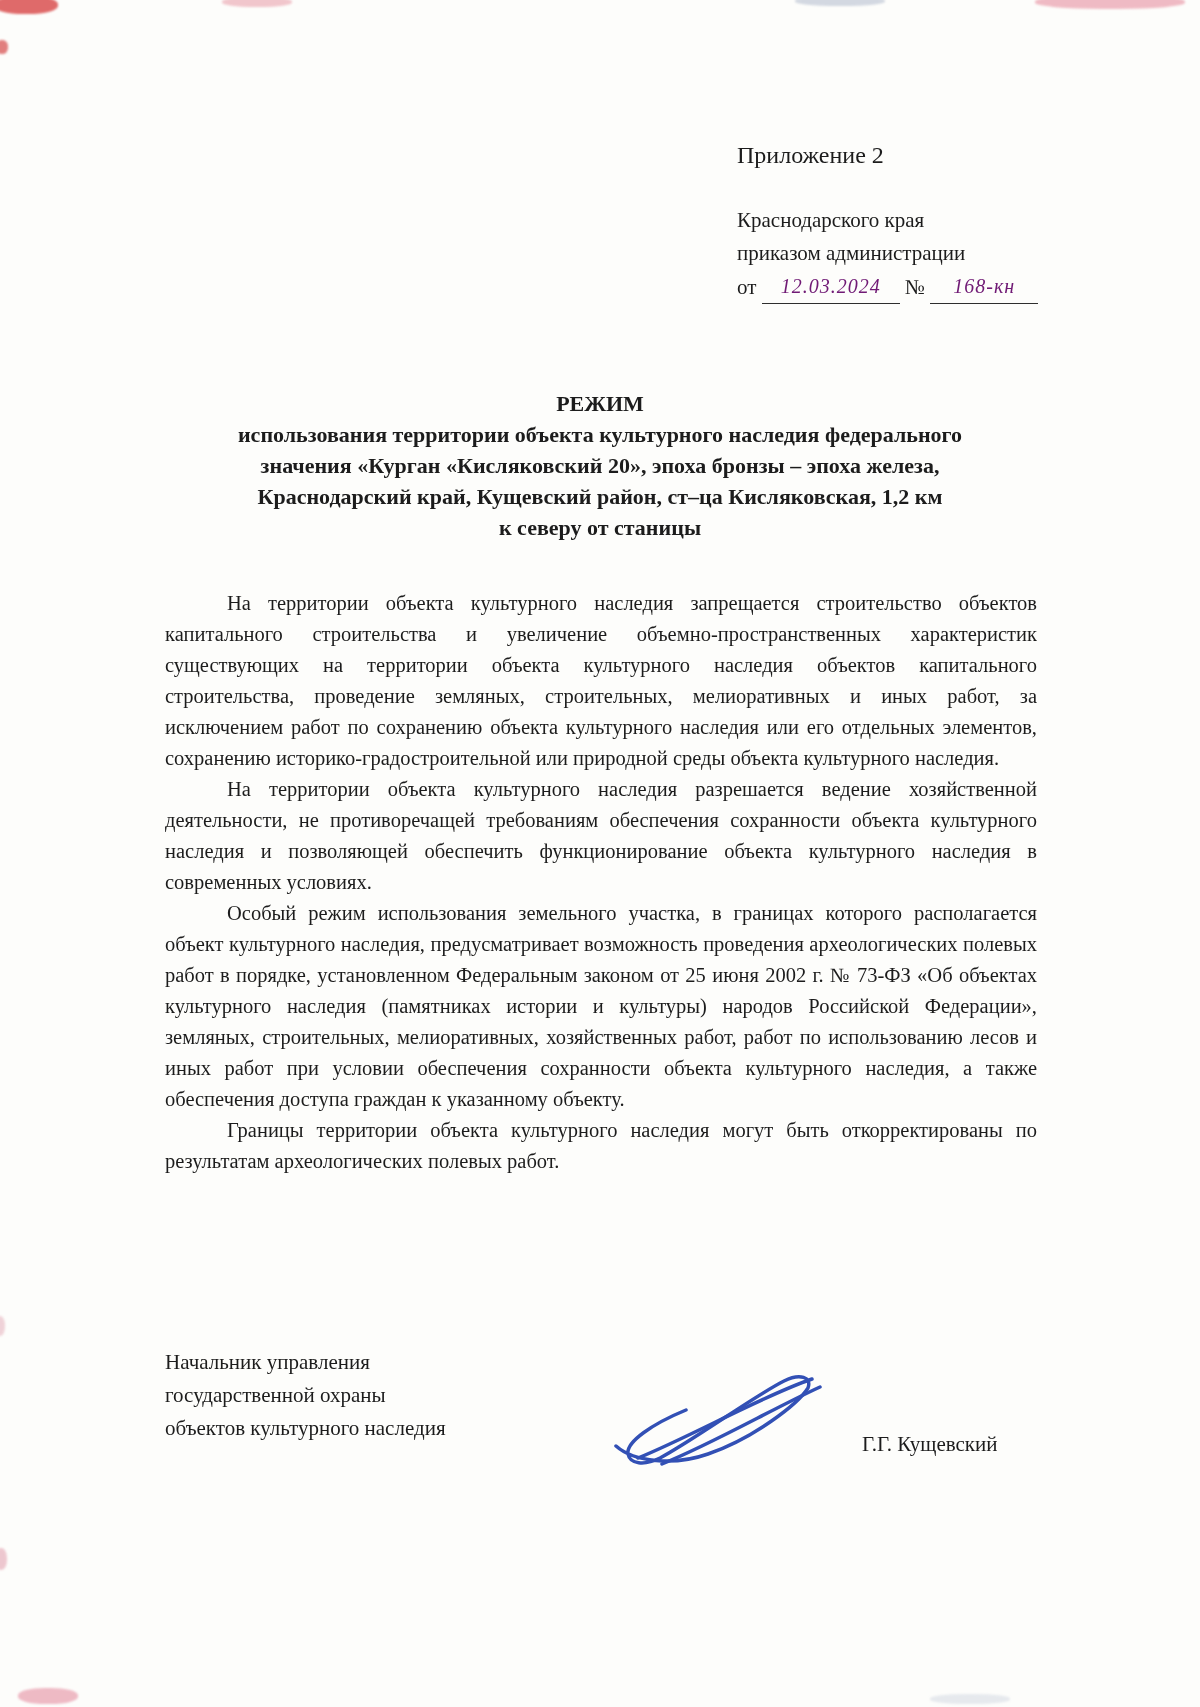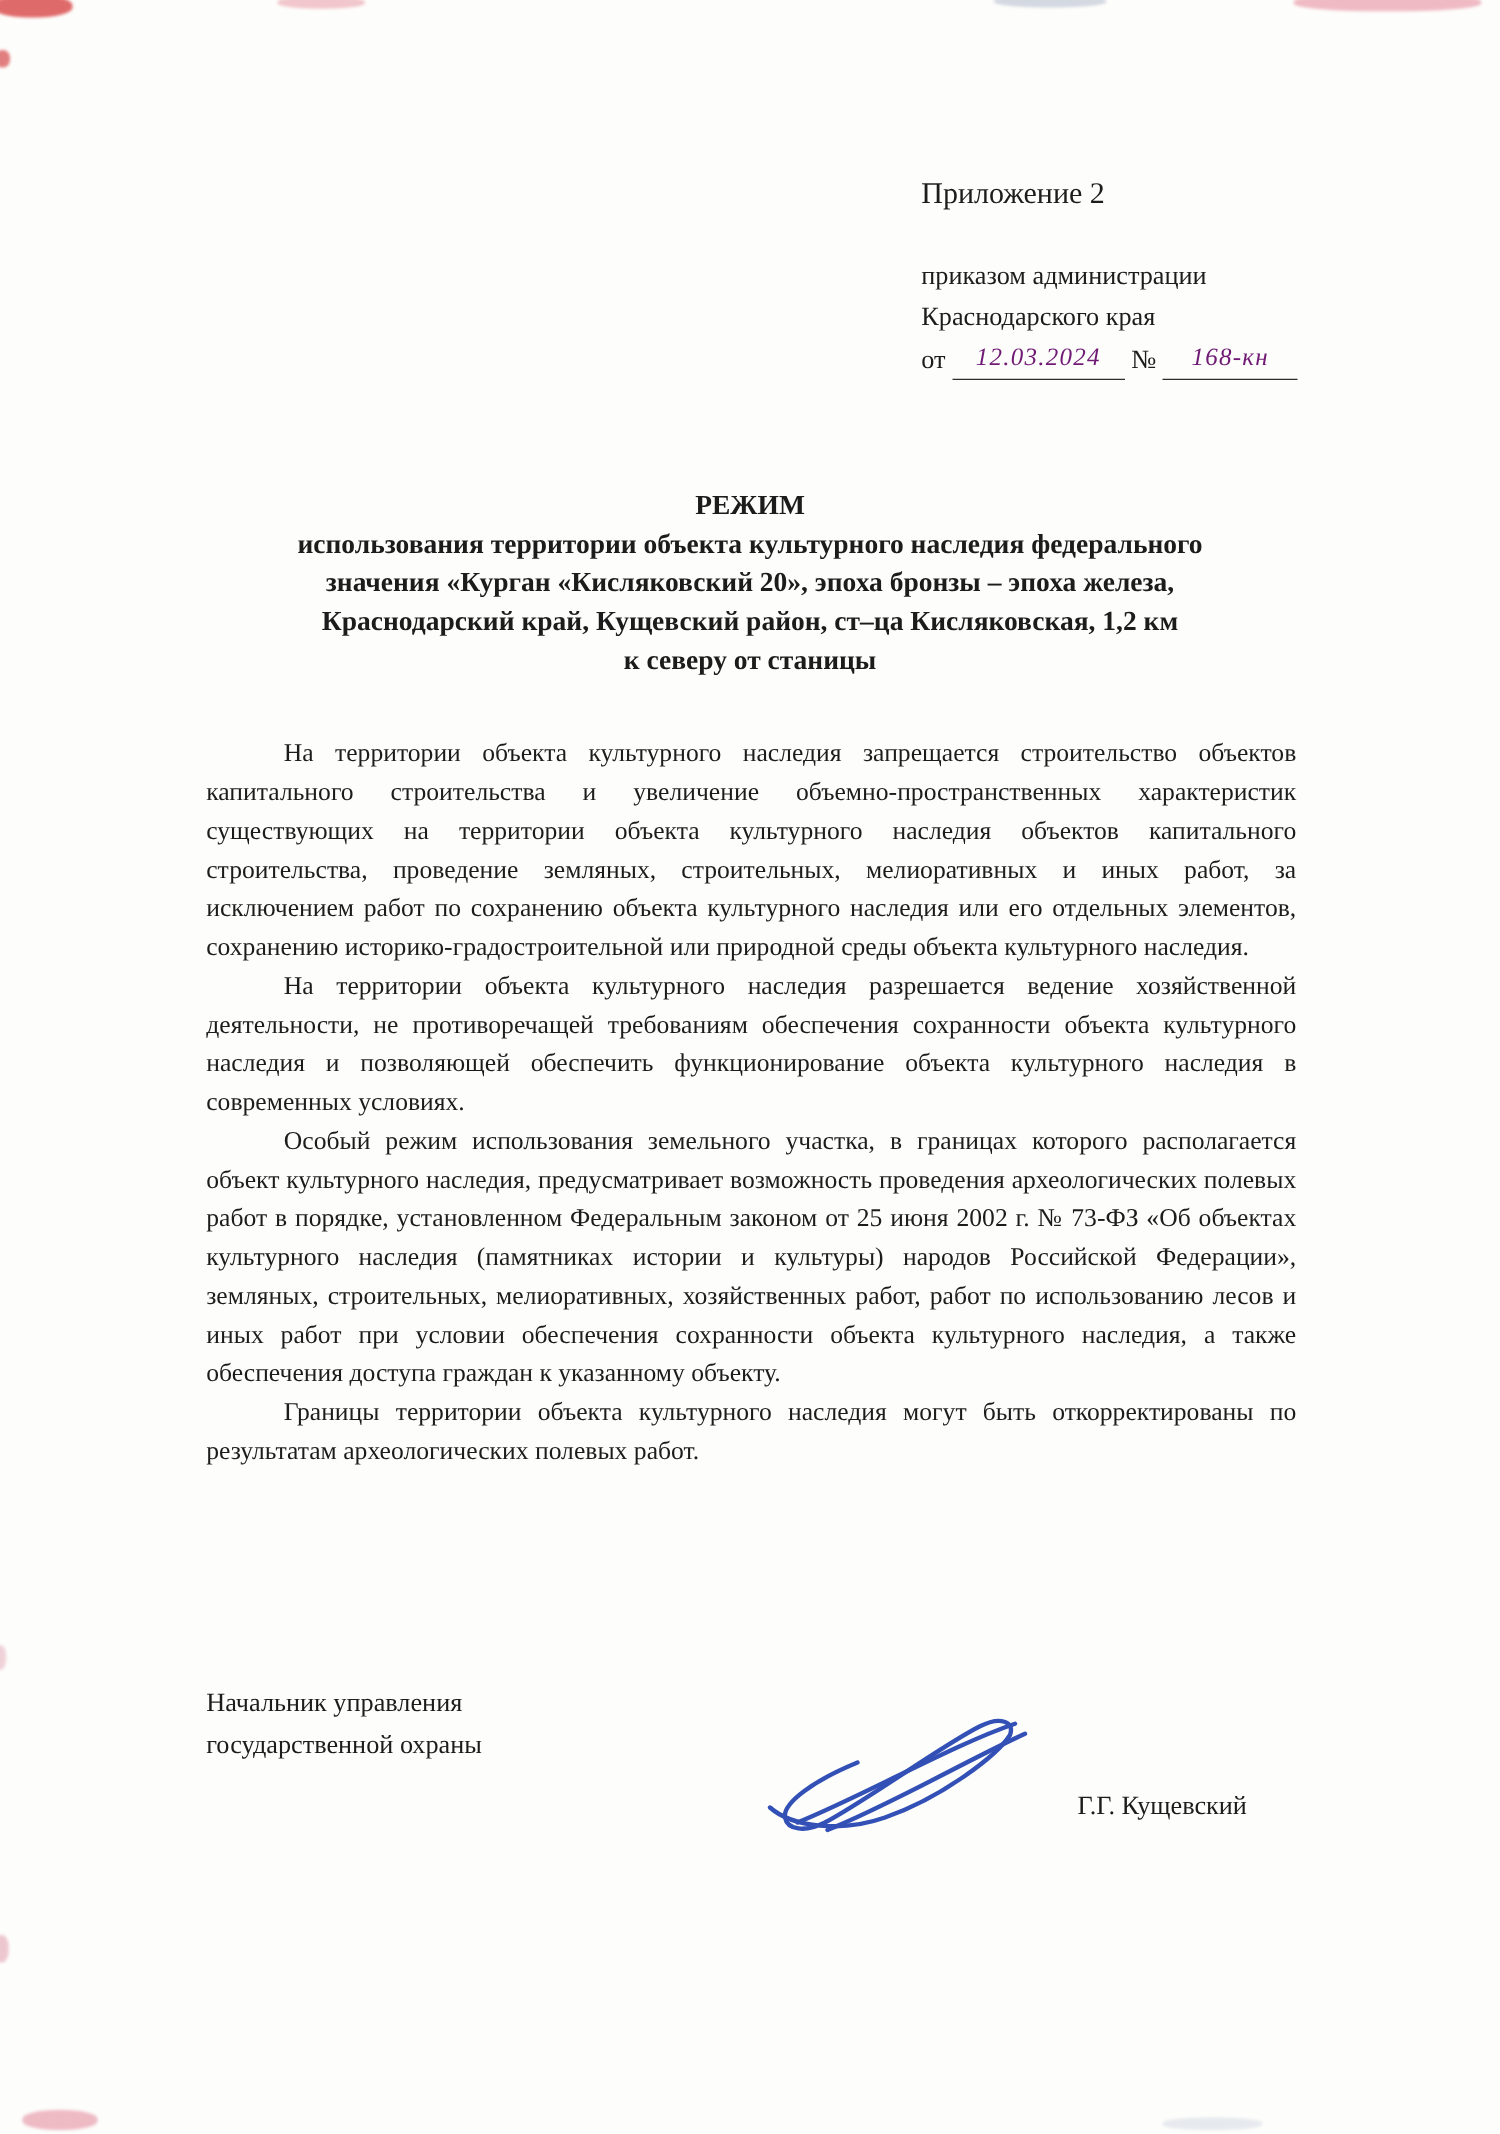--- a/index.html
+++ b/index.html
@@ -87,22 +87,22 @@
   <div class="artifact a4"></div>
   <div class="artifact a5"></div>
   <div class="artifact a6"></div>
   <div class="artifact a7"></div>
   <div class="artifact a8"></div>
   <div class="artifact a9"></div>
 
   <div class="appendix">Приложение 2</div>
 
   <div class="approval">
+    <div>Краснодарского края</div>
     <div>приказом администрации</div>
-    <div>Краснодарского края</div>
     <div class="fill-line">
       <span>от</span>
       <span class="fill fill-date handwriting">12.03.2024</span>
       <span>№</span>
       <span class="fill fill-num handwriting">168-кн</span>
     </div>
   </div>
 
   <div class="doc-title">
     <div>РЕЖИМ</div>
@@ -115,20 +115,21 @@
   <div class="body-text">
     <p>На территории объекта культурного наследия запрещается строительство объектов капитального строительства и увеличение объемно-пространственных характеристик существующих на территории объекта культурного наследия объектов капитального строительства, проведение земляных, строительных, мелиоративных и иных работ, за исключением работ по сохранению объекта культурного наследия или его отдельных элементов, сохранению историко-градостроительной или природной среды объекта культурного наследия.</p>
     <p>На территории объекта культурного наследия разрешается ведение хозяйственной деятельности, не противоречащей требованиям обеспечения сохранности объекта культурного наследия и позволяющей обеспечить функционирование объекта культурного наследия в современных условиях.</p>
     <p>Особый режим использования земельного участка, в границах которого располагается объект культурного наследия, предусматривает возможность проведения археологических полевых работ в порядке, установленном Федеральным законом от 25 июня 2002 г. № 73-ФЗ «Об объектах культурного наследия (памятниках истории и культуры) народов Российской Федерации», земляных, строительных, мелиоративных, хозяйственных работ, работ по использованию лесов и иных работ при условии обеспечения сохранности объекта культурного наследия, а также обеспечения доступа граждан к указанному объекту.</p>
     <p>Границы территории объекта культурного наследия могут быть откорректированы по результатам археологических полевых работ.</p>
   </div>
 
   <div class="sig-position">
     <div>Начальник управления</div>
     <div>государственной охраны</div>
+    <div>объектов культурного наследия</div>
   </div>
 
   <svg class="sig-mark" viewBox="0 0 250 118" xmlns="http://www.w3.org/2000/svg" fill="none" stroke="#1d3eae" stroke-width="3.5" stroke-linecap="round" opacity="0.9">
     <path d="M16 82 C 34 98, 74 102, 108 90 C 154 74, 198 40, 208 24 C 212 13, 200 9, 184 17 C 154 32, 94 76, 60 94 C 44 102, 30 100, 28 90 C 26 78, 52 60, 86 46"></path>
     <path d="M38 94 C 92 72, 162 32, 212 15"></path>
     <path d="M62 100 C 112 80, 174 44, 220 23"></path>
   </svg>
 
   <div class="sig-name">Г.Г. Кущевский</div>
 

